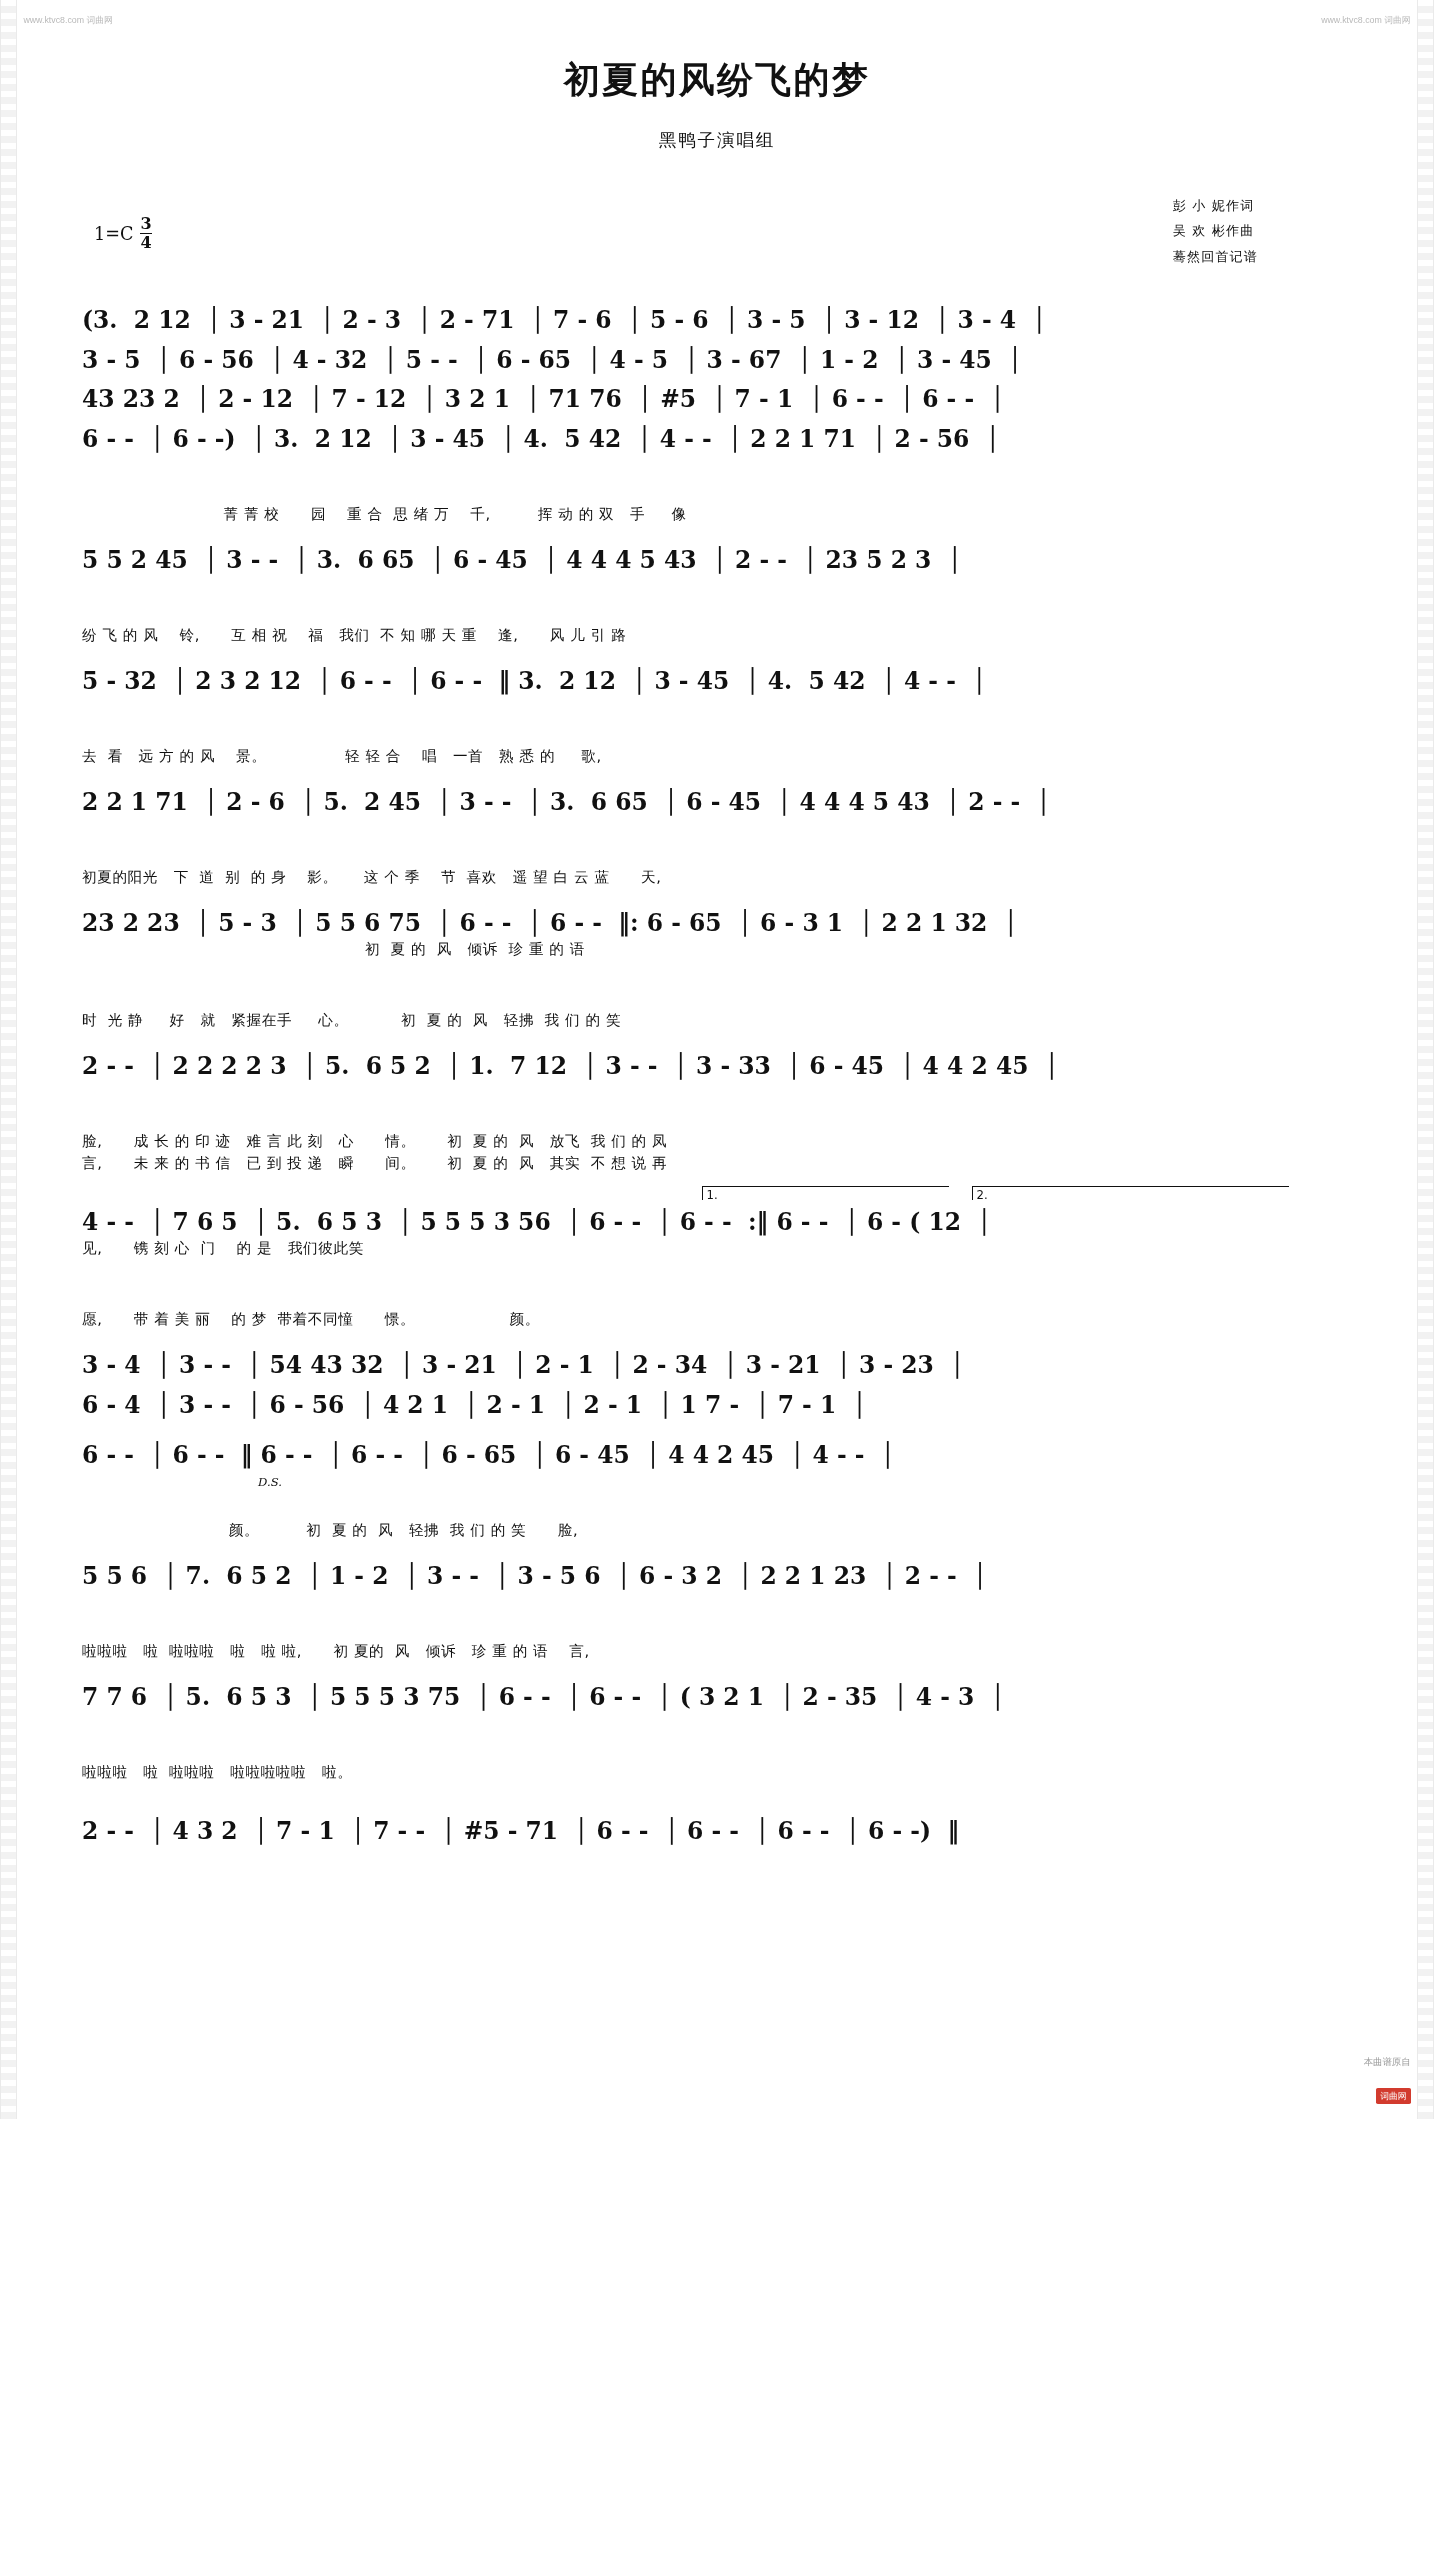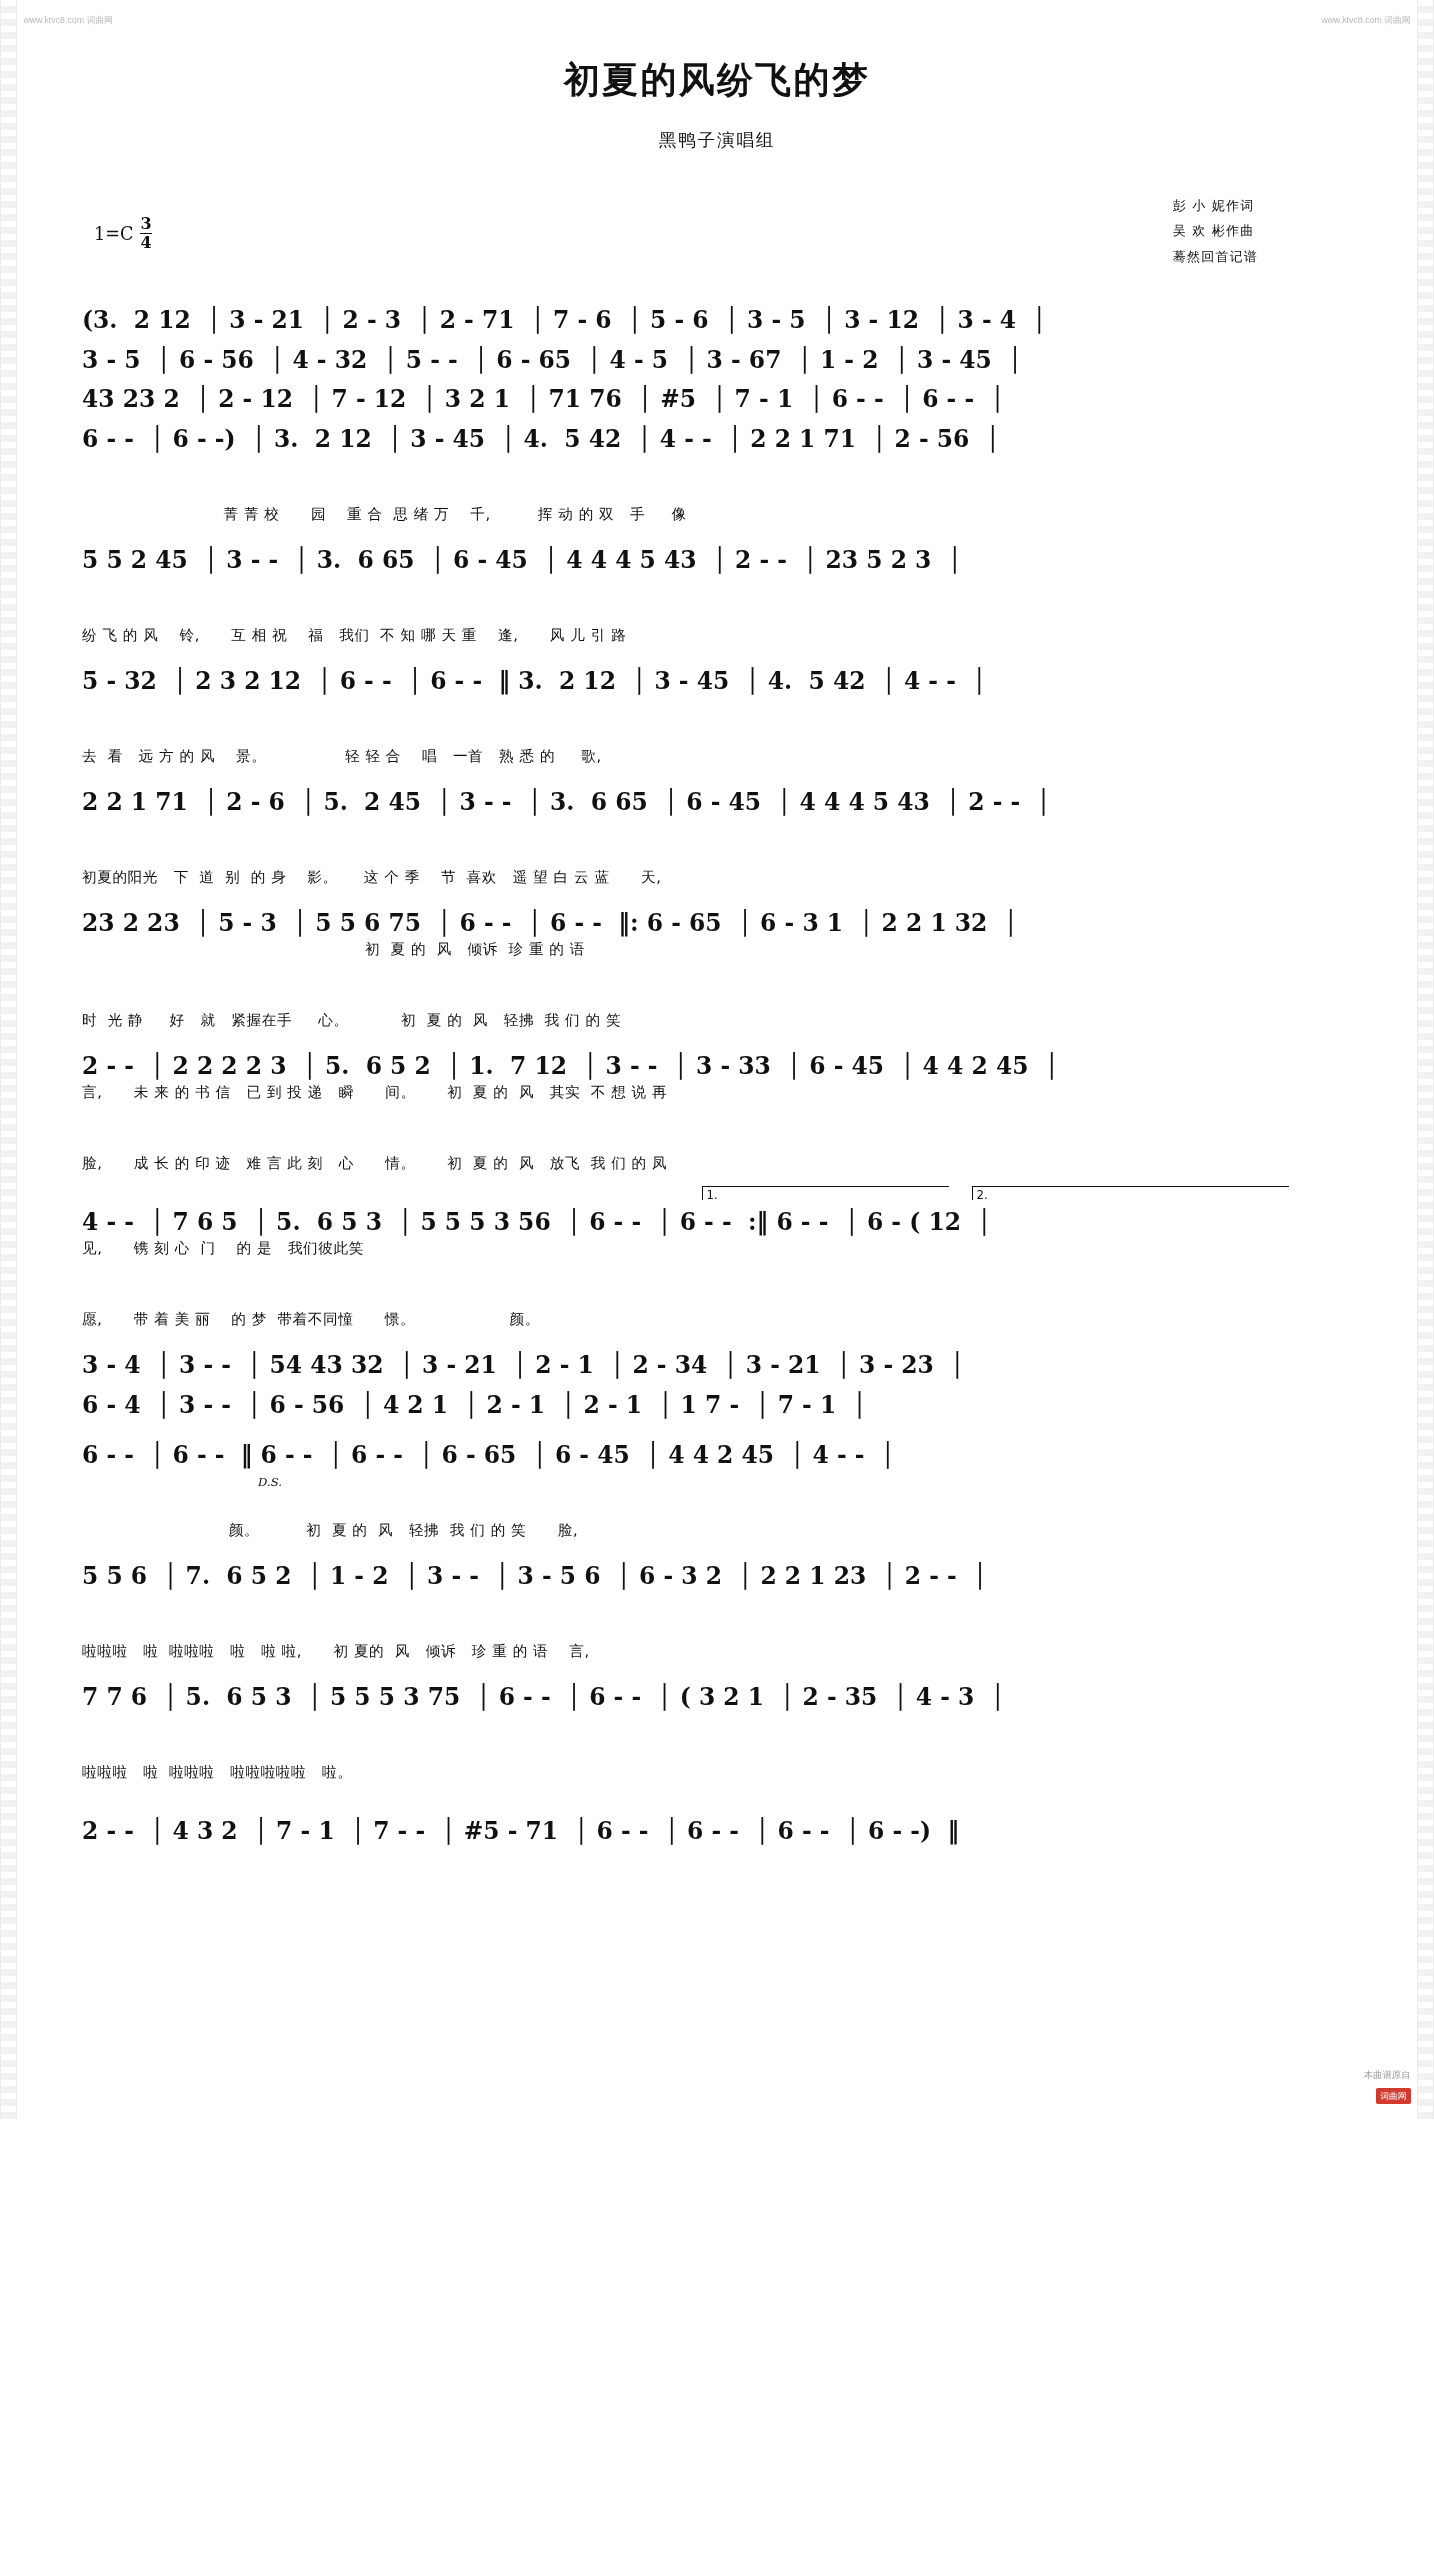--- a/index.html
+++ b/index.html
@@ -47,21 +47,21 @@
   .wm-tr { right: 23.4px; top: 15px; }
   .wm-br {
     right: 23.4px; bottom: 15px;
     text-align: right;
     line-height: 1.5;
     font-size: 9.4px;
     color: #9a9a9a;
   }
   .wm-br .badge {
     display: inline-block;
-    margin-top: 6px;
+    margin-top: 19px;
     background: #d23b2e;
     color: #fff;
     padding: 1.2px 4.1px;
     border-radius: 1.8px;
     font-size: 8.8px;
   }
 
   .title {
     text-align: center;
     font-size: 36px;
@@ -241,22 +241,22 @@
     <div class="sysrow">
       <div class="notes">23 2 23  │ 5 - 3  │ 5 5 6 75  │ 6 - -  │ 6 - -  ‖: 6 - 65  │ 6 - 3 1  │ 2 2 1 32  │</div>
       <div class="lyr second">                                                      初  夏 的  风   倾诉  珍 重 的 语</div>
       <div class="lyr">时  光 静     好   就   紧握在手     心。          初  夏 的  风   轻拂  我 们 的 笑</div>
     </div>
 
     <div class="gap-sm"></div>
 
     <div class="sysrow">
       <div class="notes">2 - -  │ 2 2 2 2 3  │ 5.  6 5 2  │ 1.  7 12  │ 3 - -  │ 3 - 33  │ 6 - 45  │ 4 4 2 45  │</div>
+      <div class="lyr">脸,      成 长 的 印 迹   难 言 此 刻   心      情。      初  夏 的  风   放飞  我 们 的 凤</div>
       <div class="lyr second">言,      未 来 的 书 信   已 到 投 递   瞬      间。      初  夏 的  风   其实  不 想 说 再</div>
-      <div class="lyr">脸,      成 长 的 印 迹   难 言 此 刻   心      情。      初  夏 的  风   放飞  我 们 的 凤</div>
     </div>
 
     <div class="gap-md"></div>
 
     <div class="sysrow">
       <div class="endbox" style="left:620px; top:-20px; width:246px;">
         <span>1.</span>
       </div>
       <div class="endbox" style="left:890px; top:-20px; width:316px;">
         <span>2.</span>

